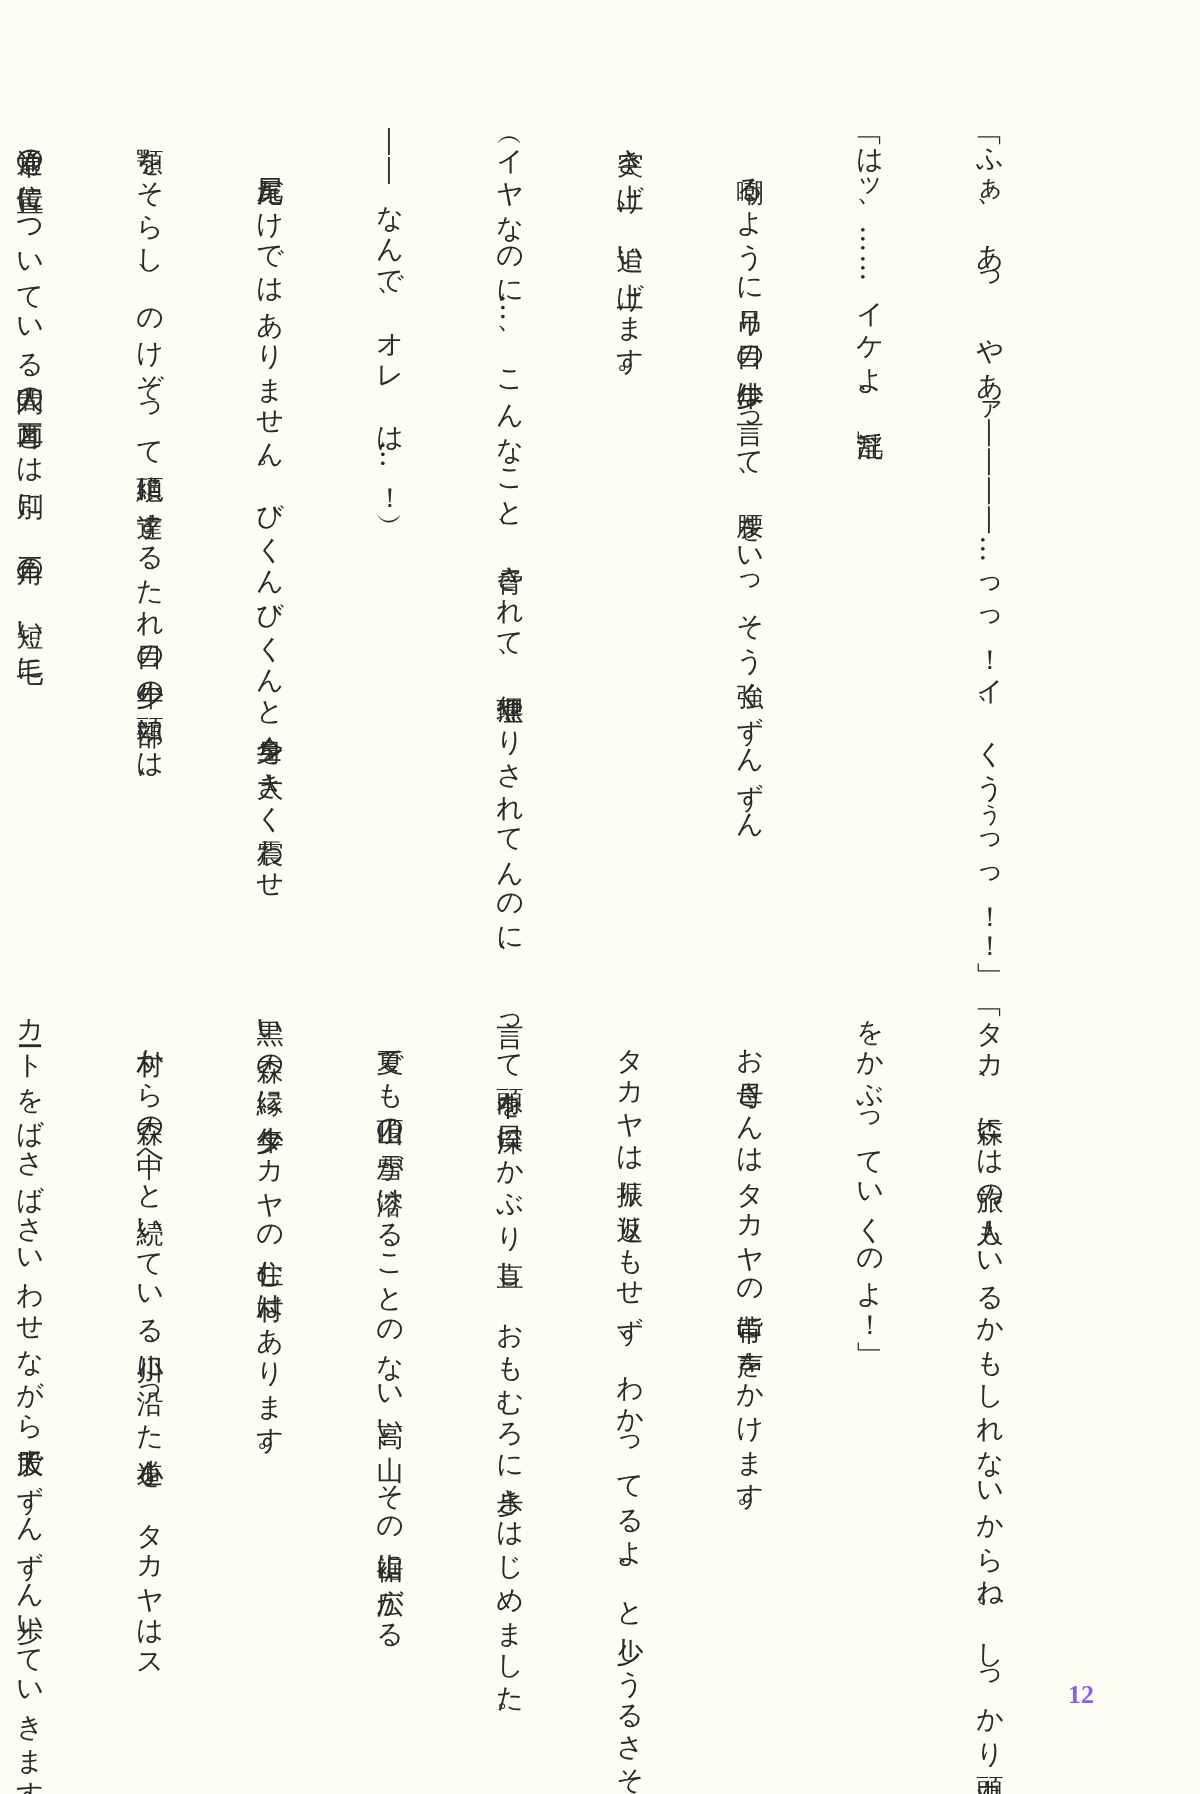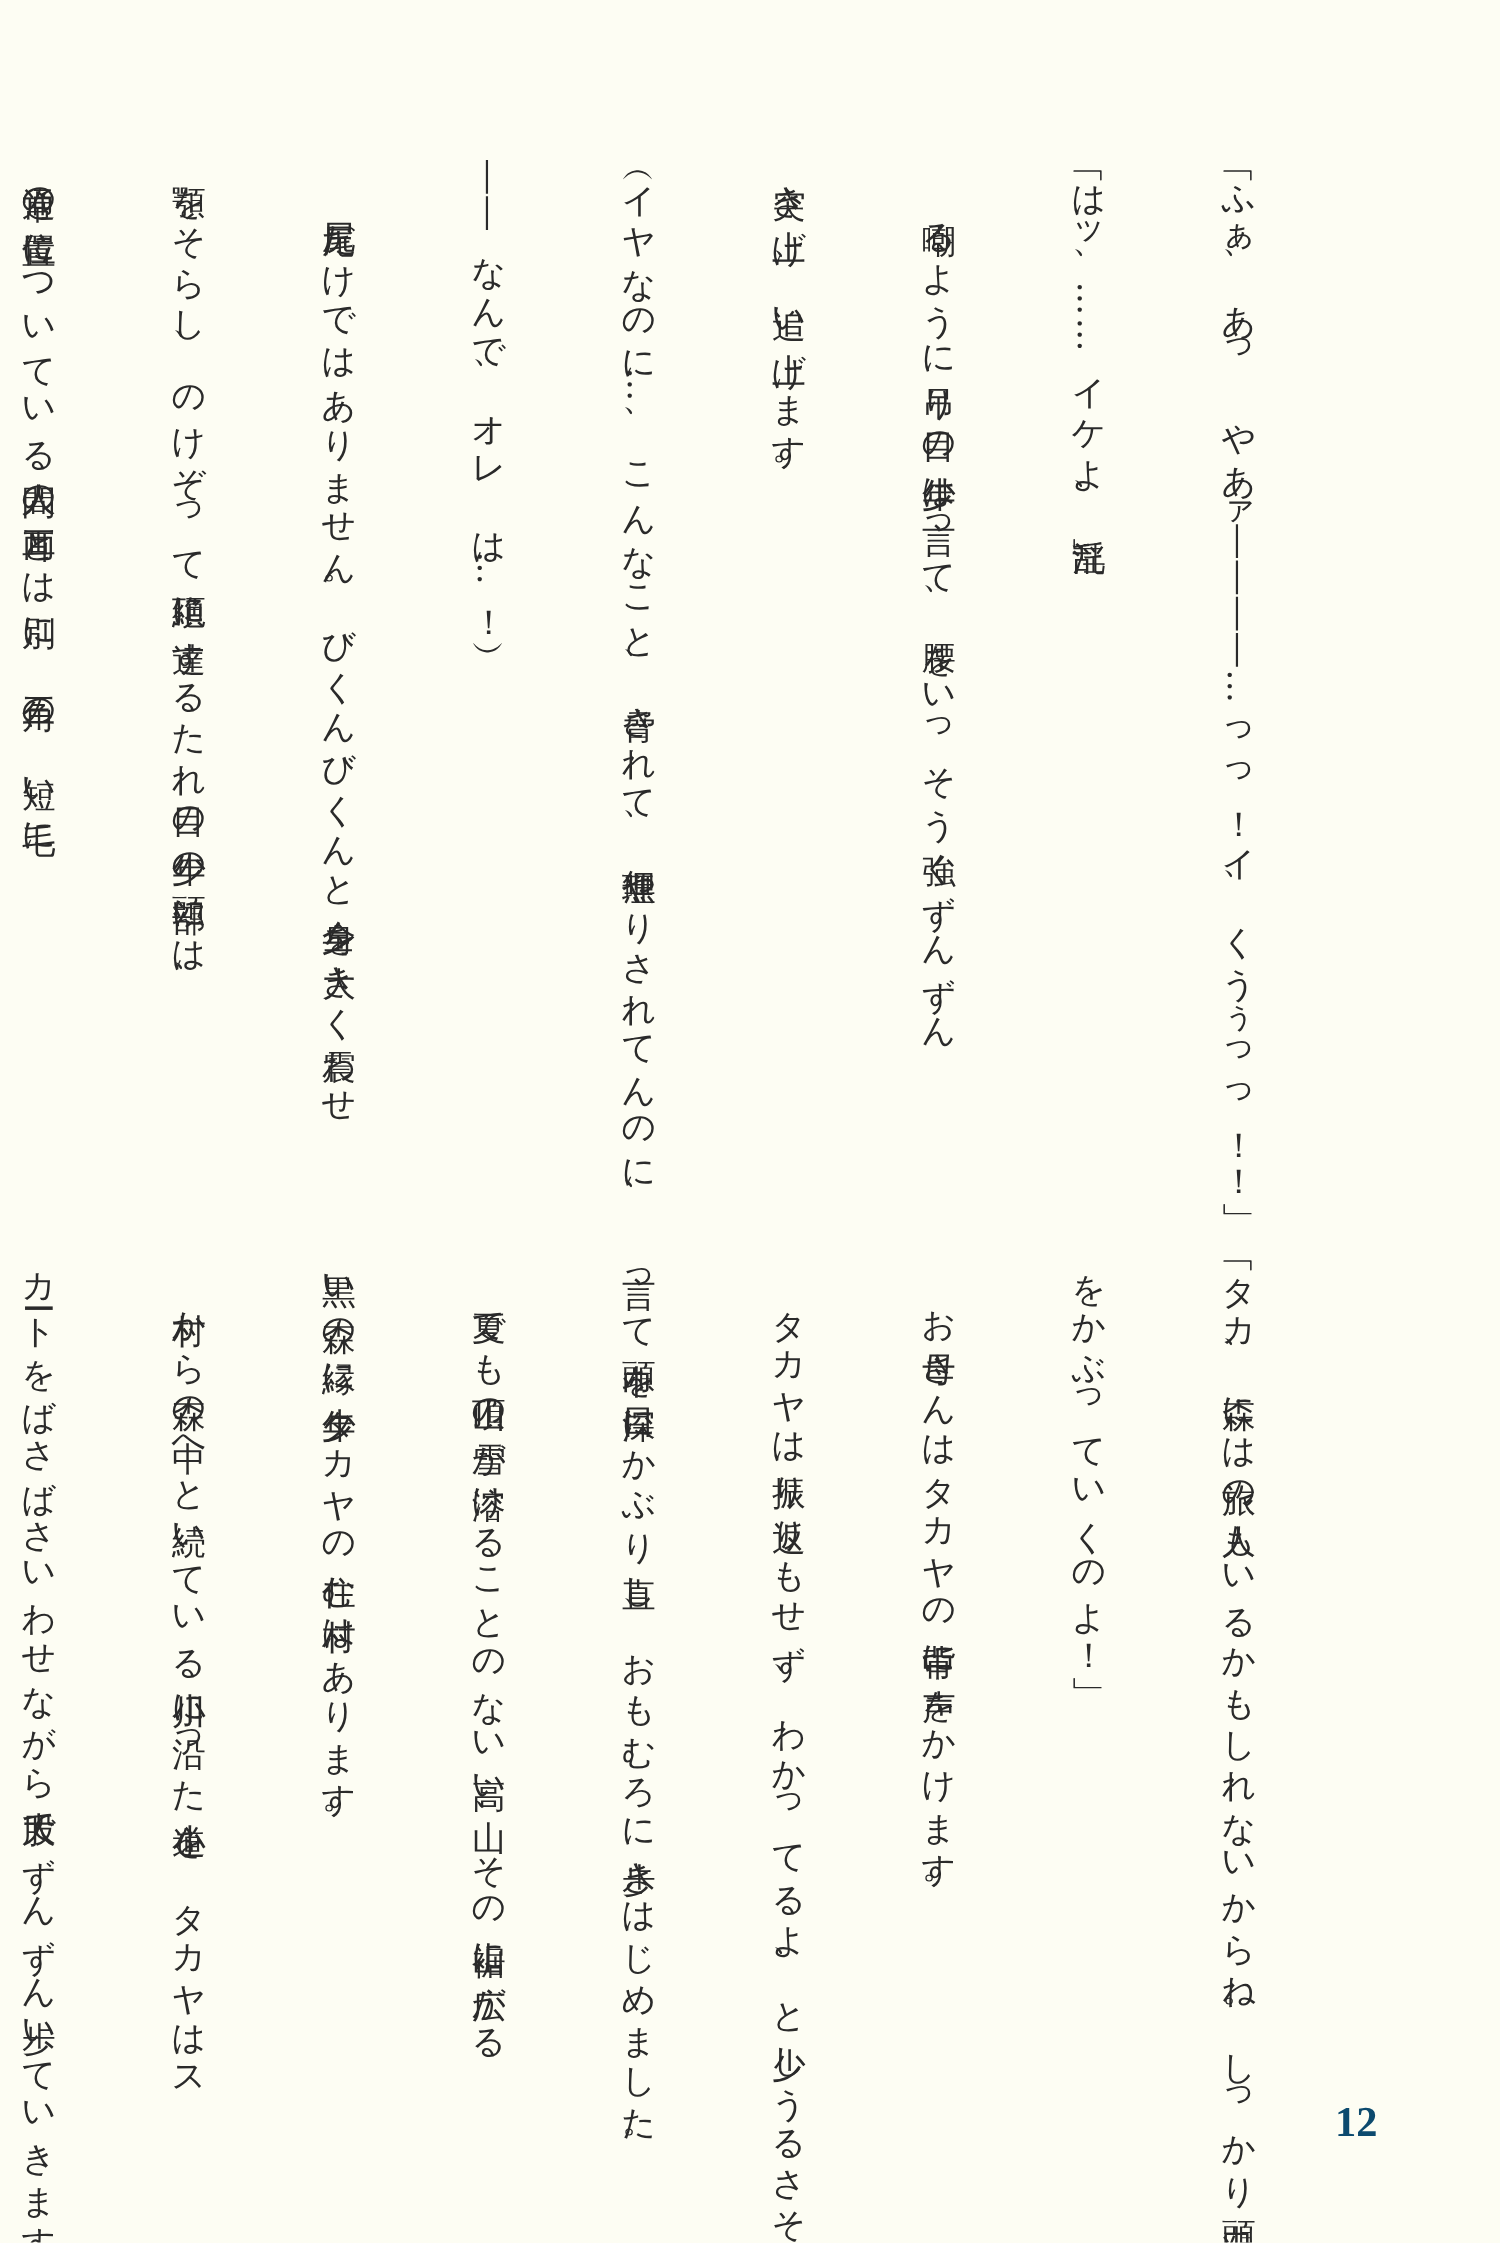--- a/index.html
+++ b/index.html
@@ -18,23 +18,23 @@
     font-size: 27px;
     line-height: 40px;
     letter-spacing: 2px;
     white-space: pre;
   }
   .block.top { right: 110px; top: 128px; height: 800px; width: 1000px; }
   .block.bottom { right: 110px; top: 1000px; height: 640px; width: 1000px; }
   .line { display: block; }
   .page-number {
     position: absolute; left: 1068px; top: 1680px;
-    font-size: 34px; font-weight: bold;
+    font-size: 26px; font-weight: bold;
     font-family: "Liberation Serif", serif;
-    color: #0c4a6e;
+    color: #8b5cf6;
   }
 </style>
 </head>
 <body>
 
 <div class="page">
   <div class="block top">
     <span class="line">「ふぁ、あっ　やあァ――――…っっ！イ、くうぅっっ！！」</span>
     <span class="line">「はッ、……イケよ、淫乱」</span>
     <span class="line">　嘲るように吊り目の少年は言って、腰をいっそう強くずんずん</span>

